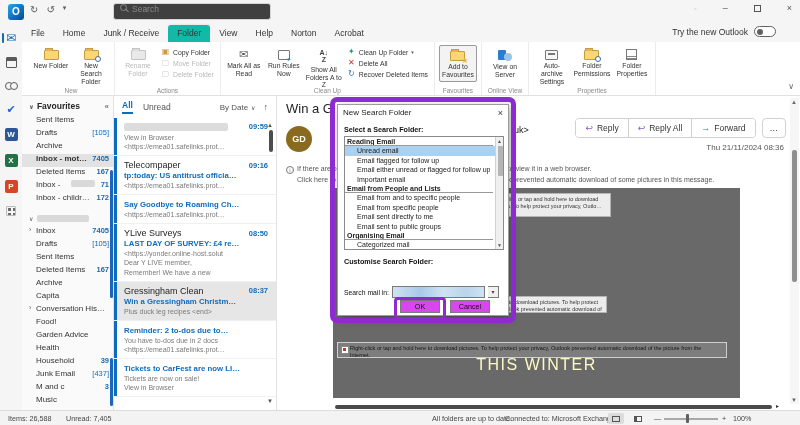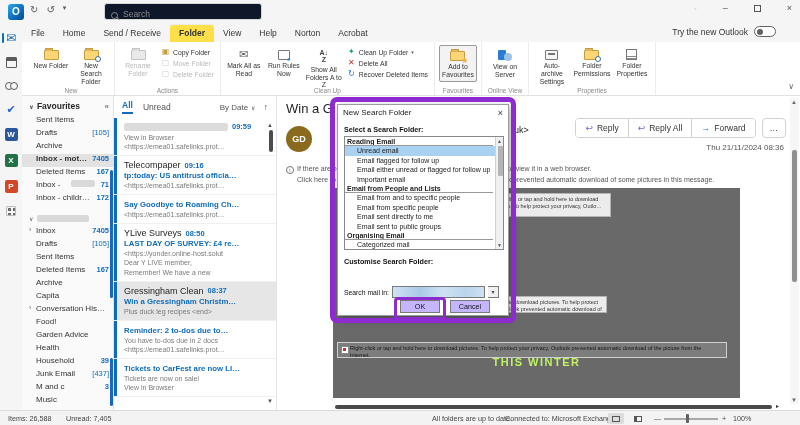--- a/index.html
+++ b/index.html
@@ -5,32 +5,32 @@
   *{box-sizing:border-box;margin:0;padding:0}
   html,body{width:800px;height:425px;overflow:hidden}
   body{font-family:"Liberation Sans","DejaVu Sans",sans-serif;background:#f5f5f5;color:#222;-webkit-font-smoothing:antialiased}
   .app{position:relative;width:800px;height:425px;background:#f5f5f5}
 
   
   .titlebar{position:absolute;left:0;top:0;width:800px;height:24px;background:#f5f5f5}
   .ol-logo{position:absolute;left:8px;top:4px;width:16px;height:16px;border-radius:3px;background:linear-gradient(135deg,#28a8ea,#0f6cbd 60%,#064a8c);color:#fff;font-size:10px;font-weight:bold;text-align:center;line-height:16px}
   .qat{position:absolute;left:30px;top:4px;display:flex;gap:8px;color:#5a5a5a;font-size:10px}
   .qat span{cursor:default}
-  .searchbox{position:absolute;left:104px;top:3px;width:158px;height:17px;background:#0f172a;border:1px solid #d6d6d6;border-radius:3px;display:flex;align-items:flex-end;padding-left:6px;gap:5px;color:#8a8a8a;font-size:8.5px}
+  .searchbox{position:absolute;left:113px;top:3px;width:158px;height:17px;background:#404040;border:1px solid #d6d6d6;border-radius:3px;display:flex;align-items:flex-start;padding-left:6px;gap:5px;color:#8a8a8a;font-size:8.5px}
   .mag{width:7px;height:7px;border:1.3px solid #8a8a8a;border-radius:50%;position:relative;flex:0 0 auto}
   .mag::after{content:"";position:absolute;width:4px;height:1.3px;background:#8a8a8a;transform:rotate(45deg);right:-3px;bottom:-1px}
   .winctrl{position:absolute;right:8px;top:3px;display:flex;gap:26px;align-items:center;color:#555;font-size:9px}
   .winctrl .sq{width:7px;height:7px;border:1px solid #555}
   .winctrl .dim{color:#b5b5b5;font-size:7px}
 
   
   .menubar{position:absolute;left:12px;top:24px;width:778px;height:18px;display:flex;align-items:flex-end}
   .tabs{display:flex;margin-left:10px}
   .tab{font-size:8.5px;color:#333;padding:3px 9px 4px;cursor:default;border-radius:3px 3px 0 0}
-  .tab.active{background:#fde047;font-weight:bold;box-shadow:0 -1px 2px rgba(0,0,0,.06)}
+  .tab.active{background:#14b8a6;font-weight:normal;box-shadow:0 -1px 2px rgba(0,0,0,.06)}
   .trynew{position:absolute;right:14px;top:2px;display:flex;align-items:center;gap:6px;font-size:8.5px;color:#333}
   .toggle{width:22px;height:11px;border:1px solid #616161;border-radius:6px;background:#fff;position:relative}
   .toggle::before{content:"";position:absolute;left:2px;top:1.5px;width:6px;height:6px;border-radius:50%;background:#616161}
 
   
   .ribbon{position:absolute;left:22px;top:42px;width:778px;height:54px;background:#fff;border-bottom:1px solid #e1e1e1;display:flex;align-items:stretch;padding-left:6px}
   .rgroup{position:relative;display:flex;flex-direction:column;justify-content:flex-start;padding:3px 4px 0;border-right:1px solid #ececec}
   .rgroup .glabel{position:absolute;bottom:1px;left:0;right:0;text-align:center;font-size:6.5px;color:#8a8a8a}
   .bigrow{display:flex;gap:2px}
   .bbtn{width:38px;display:flex;flex-direction:column;align-items:center;gap:2px;padding:2px 1px;border-radius:2px;cursor:default}
@@ -96,21 +96,21 @@
   
   .maillist{position:absolute;left:114px;top:96px;width:163px;height:314px;background:#fff;border-right:1px solid #e3e3e3;overflow:hidden}
   .mlhead{display:flex;align-items:center;height:22px;padding:0 8px;font-size:8.5px;color:#555}
   .mltab{margin-right:10px;cursor:default}
   .mltab.active{color:#0f6cbd;font-weight:bold;border-bottom:2px solid #0f6cbd;padding-bottom:2px}
   .mlsort{margin-left:auto;display:flex;gap:3px;align-items:center;font-size:8px;color:#555}
   .mlfilter{margin-left:8px;color:#555;font-size:9px}
   .erow{position:relative;padding:4px 8px 4px 10px;border-bottom:1px solid #f0f0f0;cursor:default}
   .erow.unread::before{content:"";position:absolute;left:0;top:0;bottom:0;width:3px;background:#0f6cbd}
   .erow.selected{background:#e6e6e6}
-  .erow .top{display:flex;align-items:center}
+  .erow .top{display:flex;justify-content:space-between;align-items:center}
   .erow .sender{font-size:9px;color:#252525;overflow:hidden;white-space:nowrap;text-overflow:ellipsis}
   .erow .time{font-size:7.5px;color:#0f6cbd;font-weight:bold;flex:0 0 auto;margin-left:4px}
   .erow .subj{font-size:7.8px;font-weight:bold;color:#0f6cbd;white-space:nowrap;overflow:hidden;text-overflow:ellipsis;margin-top:1px}
   .erow .prev{font-size:7px;color:#7a7a7a;white-space:pre-line;line-height:1.3;margin-top:1px;overflow:hidden}
   .erow .sblur{display:none}
   .erow.redacted .sblur{display:block;width:104px;height:8px;background:#dcdcdc;border-radius:2px}
   .mlscroll-up{position:absolute;right:3px;top:26px;font-size:6px;color:#555}
   .mlscroll{position:absolute;right:3px;top:34px;width:4px;height:22px;background:#4d4d4d;border-radius:2px}
   .mlscroll-dn{position:absolute;right:3px;bottom:6px;font-size:6px;color:#555}
 
@@ -127,21 +127,21 @@
   .morebtn{margin-left:6px;border:1px solid #d1d1d1;border-radius:4px;background:#fff;padding:4px 7px;font-size:8.5px;color:#333;cursor:default}
   .rdate{position:absolute;right:16px;top:47px;font-size:8px;color:#555}
   .infolines{position:absolute;left:9px;top:68px;font-size:7px;color:#555;line-height:1.5}
   .infolines .ii{display:inline-block;width:8px;height:8px;border:1px solid #777;border-radius:50%;font-size:6px;line-height:7px;text-align:center;color:#777;margin-right:3px;vertical-align:-1px}
   .mailbody{position:absolute;left:56px;top:92px;width:407px;height:210px;background:#696969}
   .phbox{position:absolute;background:#ececec;border:1px solid #b5b5b5;padding:2px 3px 2px 12px;font-size:5.5px;color:#333;line-height:1.25;overflow:hidden}
   .phbox::before{content:"";position:absolute;left:3px;top:3px;width:6px;height:6px;background:#fff;border:1px solid #888}
   .phbox::after{content:"";position:absolute;left:4.5px;top:4.5px;width:3px;height:3px;background:#c0392b}
   .phbox.dark{background:#7d7d7d;border-color:#cfcfcf;color:#141414}
   .gcircle{position:absolute;left:150px;top:92px;width:23px;height:23px;border-radius:50%;background:#15c39a;border:2px solid #0f9f7e;color:#fff;font-weight:bold;font-size:12px;display:flex;align-items:center;justify-content:center}
-  .banner{position:absolute;left:0;right:0;top:168px;text-align:center;font-size:11px;font-weight:bold;letter-spacing:1.5px;color:#bef264}
+  .banner{position:absolute;left:0;right:0;top:168px;text-align:center;font-size:16px;font-weight:normal;letter-spacing:1.5px;color:#fef9c3}
   .hscroll{position:absolute;left:58px;top:309px;width:437px;height:4px;background:#4a4a4a;border-radius:2px}
   .harrow{position:absolute;left:499px;top:306px;font-size:6px;color:#333}
   .vtrack{position:absolute;right:1px;top:2px;width:9px;height:306px;background:#f6f6f6}
   .vthumb{position:absolute;right:3px;top:54px;width:5px;height:132px;background:#8f8f8f;border-radius:2px}
   .varr{position:absolute;right:2px;font-size:6px;color:#666}
 
   
   .annot{position:absolute;left:330px;top:97px;width:186px;height:226px;border:5px solid #8e2bd0;border-radius:7px;z-index:60;pointer-events:none}
   .dialog{position:absolute;left:337px;top:104px;width:172px;height:212px;background:#fff;border:1px solid #9c9c9c;box-shadow:2px 3px 8px rgba(0,0,0,.35);z-index:55;font-size:7px;color:#222}
   .dtitle{display:flex;align-items:center;height:15px;padding:0 5px;font-size:8px;color:#1a1a1a}
@@ -151,21 +151,21 @@
   .lrow{height:9.4px;line-height:9.4px;padding-left:12px;white-space:nowrap;overflow:hidden;cursor:default}
   .lrow.header{padding-left:2px;font-weight:bold;border-bottom:1px solid #9a9a9a;margin-right:10px}
   .lrow.selected{background:#a9d1f2}
   .lbscroll{position:absolute;right:0;top:0;bottom:0;width:8px;background:#f0f0f0;border-left:1px solid #d0d0d0}
   .lbscroll .a{position:absolute;left:1px;font-size:5px;color:#555}
   .lbscroll .th{position:absolute;left:1.5px;top:9px;width:5px;height:30px;background:#b5b5b5;border-radius:1px}
   .srow{position:absolute;left:6px;top:181px;display:flex;align-items:center;gap:3px}
   .srow .slab{font-size:6.8px;color:#111}
   .combo{width:93px;height:12px;border:1px solid #7a7a7a;background:linear-gradient(90deg,#cfe2f3,#a9c9e8 30%,#cfe2f3 55%,#b9d4ec 80%,#cfe2f3)}
   .combo-btn{width:11px;height:12px;border:1px solid #7a7a7a;border-left:none;background:#f0f0f0;font-size:6px;text-align:center;line-height:11px;color:#444}
-  .dbtn{position:absolute;width:40px;height:13px;border:1px solid #7a7a7a;background:#c4b5fd;font-size:7.2px;text-align:center;line-height:12px;color:#111;cursor:default}
+  .dbtn{position:absolute;width:40px;height:13px;border:1px solid #7a7a7a;background:#d946ef;font-size:7.2px;text-align:center;line-height:12px;color:#111;cursor:default}
   .okannot{position:absolute;left:56px;top:192px;width:52px;height:23px;border:3px solid #8e2bd0;border-radius:4px;z-index:5;pointer-events:none}
 
   
   .statusbar{position:absolute;left:0;top:410px;width:800px;height:15px;background:#f3f3f3;border-top:1px solid #dcdcdc;font-size:7.2px;color:#454545}
   .statusbar span{position:absolute;top:3px}
   .sicon{position:absolute;top:2px;width:16px;height:11px;display:flex;align-items:center;justify-content:center}
   .sicon.sel{background:#dcdcdc;border-radius:2px}
   .sicon .r1{width:8px;height:6px;border:1px solid #555}
   .sicon .r2{width:8px;height:6px;border:1px solid #555;border-left-width:3px}
   .ztrack{position:absolute;left:664px;top:7px;width:54px;height:2px;background:#a9a9a9}
@@ -193,21 +193,21 @@
       <span class="sq"></span>
       <span>×</span>
     </div>
   </div>
 
   <div class="menubar">
     <div class="tabs">
 
     <div class="tab">File</div>
         <div class="tab">Home</div>
-        <div class="tab">Send / Receive</div>
+        <div class="tab">Junk / Receive</div>
         <div class="tab active">Folder</div>
         <div class="tab">View</div>
         <div class="tab">Help</div>
         <div class="tab">Norton</div>
         <div class="tab">Acrobat</div>
       </div>
     <div class="trynew">
       <span>Try the new Outlook</span>
       <span class="toggle"></span>
     </div>

